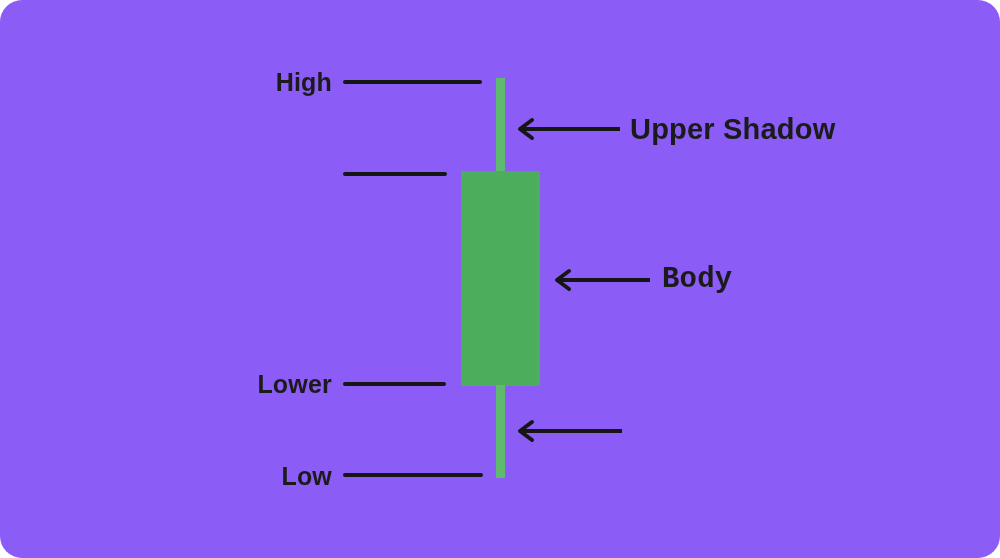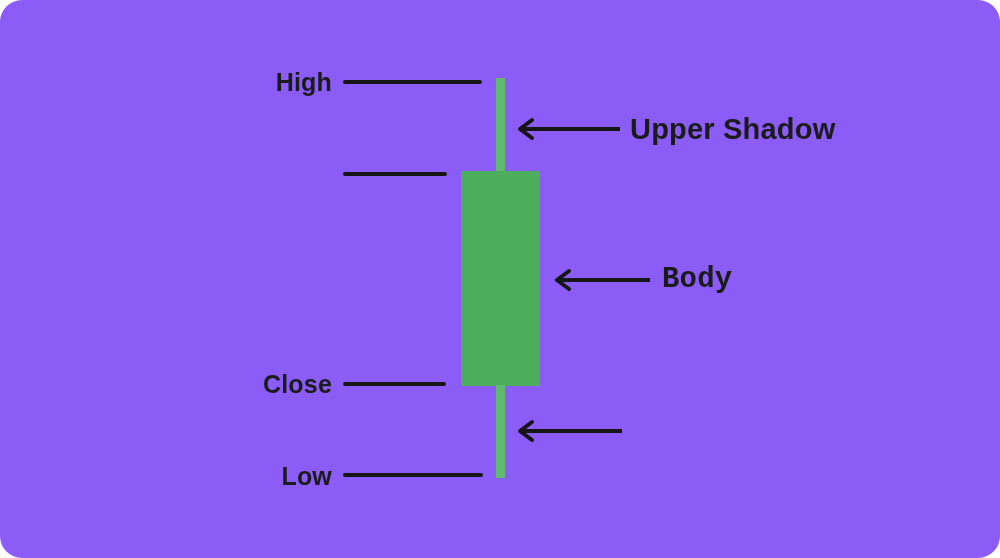--- a/index.html
+++ b/index.html
@@ -88,21 +88,21 @@
 
   <div class="wick upper" style="background-color: rgb(95, 185, 110);"></div>
   <div class="candle-body" style="background-color: rgb(76, 174, 92);"></div>
   <div class="wick lower" style="background-color: rgb(95, 185, 110);"></div>
 
   <div class="callout-label high">High</div>
   <div class="callout-line high" style="background-color: rgb(22, 22, 22);"></div>
 
   <div class="callout-line close" style="background-color: rgb(22, 22, 22);"></div>
 
-  <div class="callout-label open">Close</div>
+  <div class="callout-label open">Lower</div>
   <div class="callout-line open" style="background-color: rgb(22, 22, 22);"></div>
 
   <div class="callout-label low">Low</div>
   <div class="callout-line low" style="background-color: rgb(22, 22, 22);"></div>
 
   <svg class="arrow upper" viewBox="0 0 106 26" style="stroke: rgb(22, 22, 22);">
     <line x1="8" y1="13" x2="106" y2="13" stroke-width="4" stroke-linecap="round"></line>
     <polyline points="18,4 6,13 18,22" fill="none" stroke-width="4" stroke-linecap="round" stroke-linejoin="round"></polyline>
   </svg>
   <div class="annotation-label upper">Upper Shadow</div>

